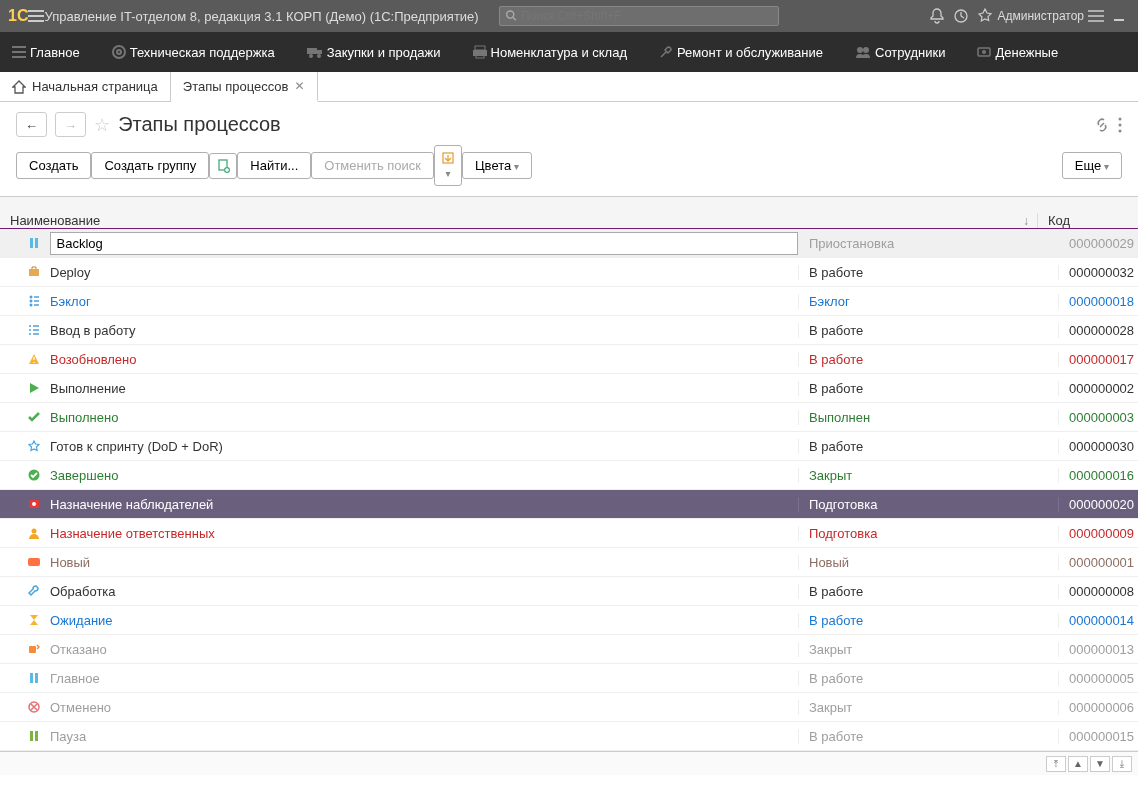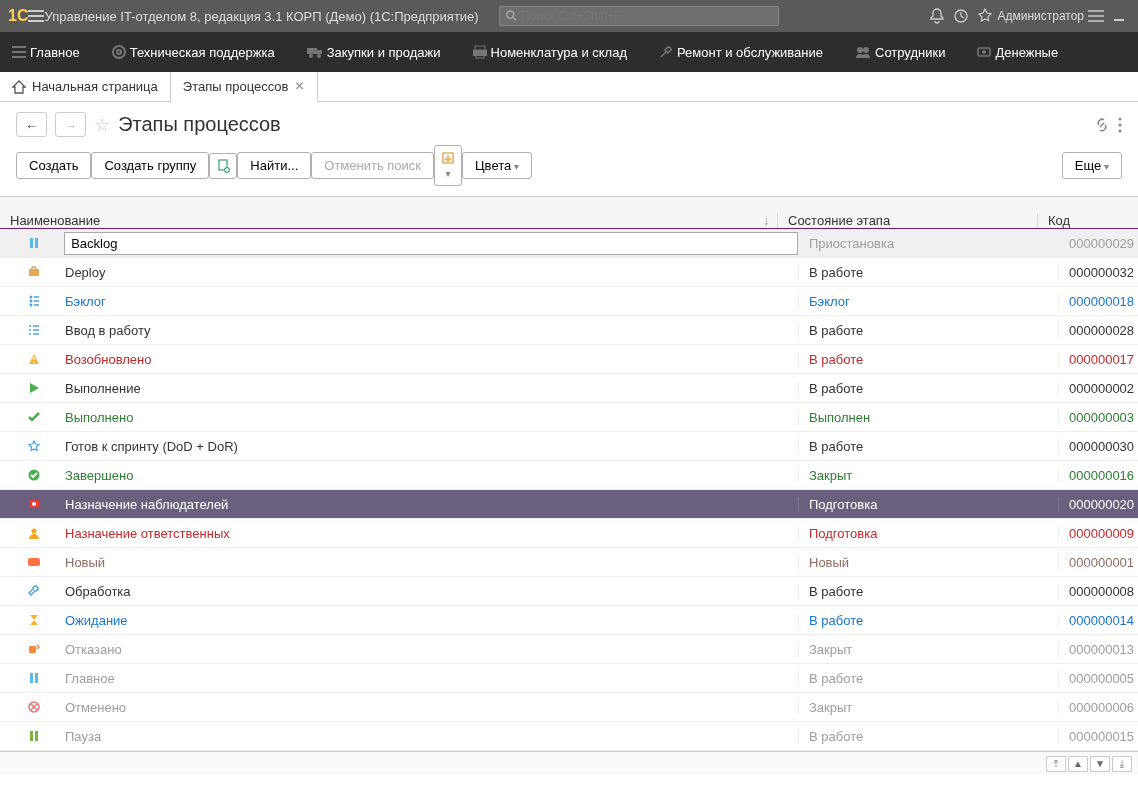--- a/index.html
+++ b/index.html
@@ -32,21 +32,21 @@
 .toolbar .spacer { flex: 1; }
 .toolbar .dropdown-ind::after { content: " ▾"; font-size: 10px; color: #888; }
 .table-wrap { border-top: 1px solid #ccc; }
 .table-header { display: flex; background: #f5f5f5; border-bottom: 1px solid #701a75; height: 32px; align-items: flex-end; font-size: 13px; }
 .col-name { flex: 1; padding-left: 10px; display: flex; align-items: center; }
 .col-state { width: 260px; padding-left: 10px; border-left: 1px solid #ddd; }
 .col-code { width: 101px; padding-left: 10px; border-left: 1px solid #ddd; }
 .table-header .sort { margin-left: auto; margin-right: 8px; color: #888; font-size: 12px; }
 .table-body { }
 .row { display: flex; height: 29px; align-items: center; border-bottom: 1px solid #eee; font-size: 13px; }
-.row .cell-name { flex: 1; display: flex; align-items: center; padding-left: 26px; gap: 23px; }
+.row .cell-name { flex: 1; display: flex; align-items: center; padding-left: 26px; gap: 8px; }
 .row .cell-state { width: 260px; padding-left: 10px; border-left: 1px solid #eee; }
 .row .cell-code { width: 80px; padding-left: 10px; border-left: 1px solid #eee; text-align: left; }
 .row.selected-edit { background: #f0f0f0; }
 .row.selected-edit .cell-name input { border: 1px solid #aaa; padding: 3px 6px; width: 100%; font-size: 13px; background: #fff; }
 .row.selected-highlight { background: #6b5f7e; color: #fff; }
 .row.selected-highlight .cell-state, .row.selected-highlight .cell-code { border-left-color: #7a7090; }
 .row .ricon { width: 16px; height: 16px; display: inline-flex; align-items: center; justify-content: center; font-size: 12px; }
 .color-black { color: #333; }
 .color-blue { color: #1976d2; }
 .color-red { color: #c62828; }
@@ -233,21 +233,20 @@
   <div class="spacer"></div>
   <button class="btn dropdown-ind">Еще</button>
 </div>
 
 <div class="table-wrap">
   <div class="table-header">
     <div class="col-name">
       <span>Наименование</span>
       <span class="sort">↓</span>
     </div>
-    <div class="col-state">Состояние этапа</div>
     <div class="col-code">Код</div>
   </div>
   <div class="table-body" id="tbody">
 
     <div class="row selected-edit">
       <div class="cell-name">
         <span class="ricon">
             <svg width="12" height="12" viewBox="0 0 12 12">
               <rect x="2" y="1" width="3" height="10" fill="#5bb9e6"></rect>
               <rect x="7" y="1" width="3" height="10" fill="#5bb9e6"></rect>

